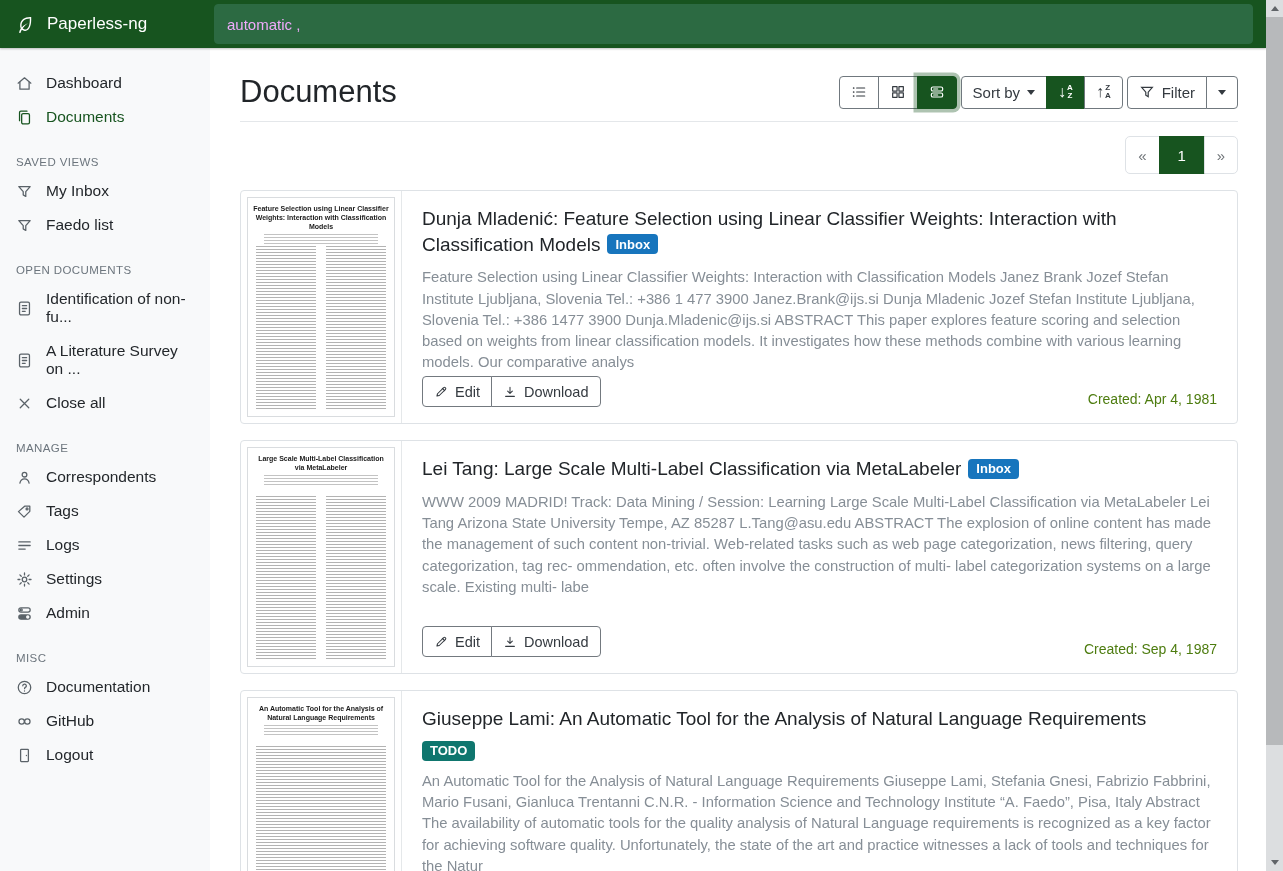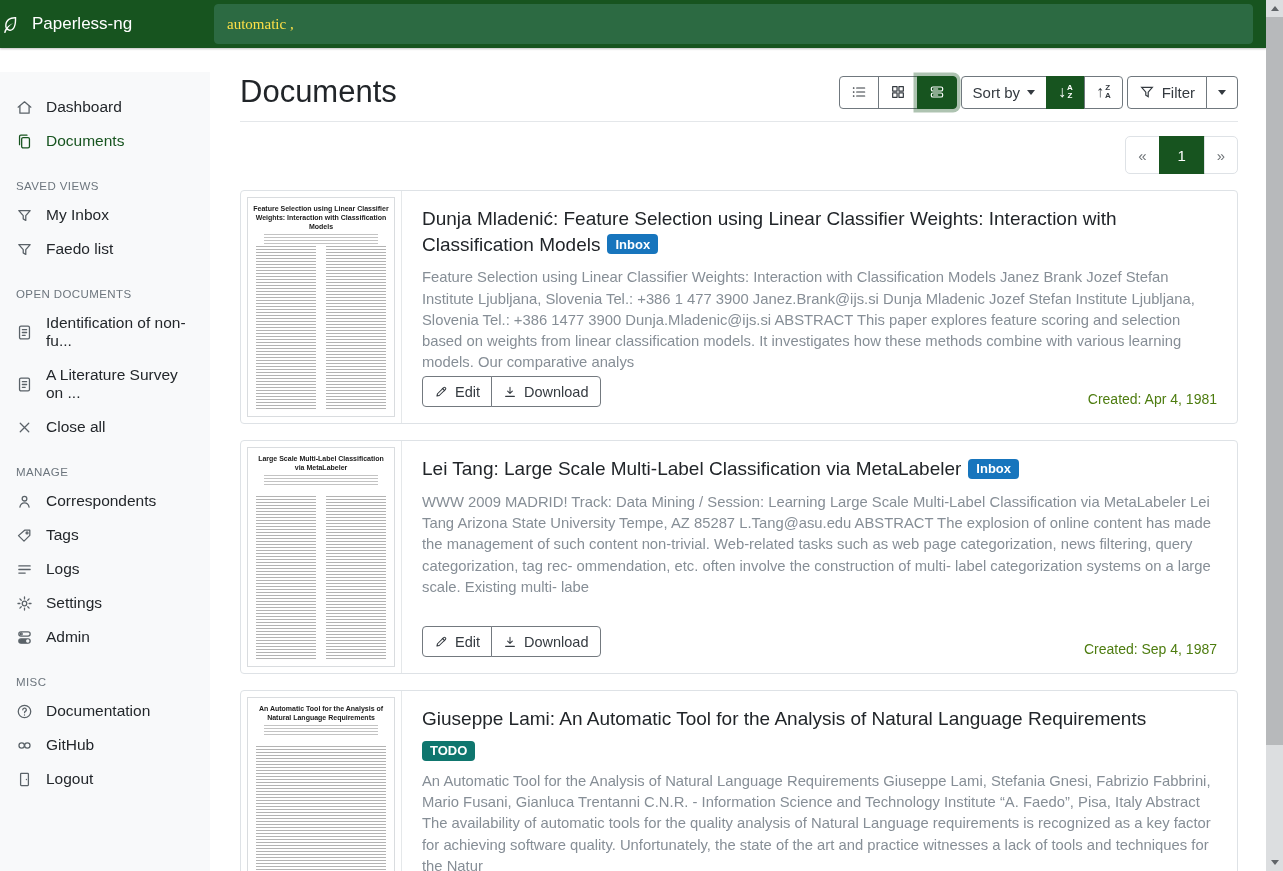--- a/index.html
+++ b/index.html
@@ -3,29 +3,29 @@
 <meta charset="utf-8">
 <style>
   * { box-sizing: border-box; margin: 0; padding: 0; }
   html,body { width:1283px; height:871px; overflow:hidden; }
   body { font-family:"Liberation Sans", sans-serif; background:#fff; position:relative; }
 
   
   .navbar { position:absolute; top:0; left:0; right:17px; height:48px; background:#17541f;
             display:flex; align-items:center; z-index:20; box-shadow:0 1px 2px rgba(0,0,0,.25); }
   .brand { width:210px; min-width:210px; display:flex; align-items:center; gap:11px;
-           padding-left:0; color:#fff; font-size:17px; cursor:pointer; }
+           padding-left:15px; color:#fff; font-size:17px; cursor:pointer; }
   .brand .icon svg { width:21px; height:21px; display:block; }
   .search-input { flex:1; height:40px; margin:0 13px 0 4px; background:#2c6a42; border:1px solid #2c6a42;
-                  border-radius:4px; color:#fde047; font-size:15px; padding:0 12px; outline:none;
-                  font-family:Liberation Serif, serif; }
+                  border-radius:4px; color:#f0abfc; font-size:15px; padding:0 12px; outline:none;
+                  font-family:Liberation Sans, sans-serif; }
 
   
   .sidebar { position:absolute; top:48px; left:0; bottom:0; width:210px; background:#f8f9fa;
-             padding-top:18px; overflow:hidden;margin-top:24px; }
+             padding-top:18px; overflow:hidden; }
   .side-item { display:flex; align-items:center; gap:13px; padding:8px 16px; font-size:15.5px;
                color:#23272b; cursor:pointer; }
   .side-item .icon { color:#5a6268; }
   .side-item .icon svg { width:17px; height:17px; display:block; }
   .side-item.active, .side-item.active .icon { color:#17541f; }
   .side-heading { font-size:11.5px; color:#6c757d; padding:0 16px; margin:22px 0 6px;
                   letter-spacing:.4px; }
 
   
   .main { position:absolute; top:48px; left:210px; right:17px; bottom:0; background:#fff;

